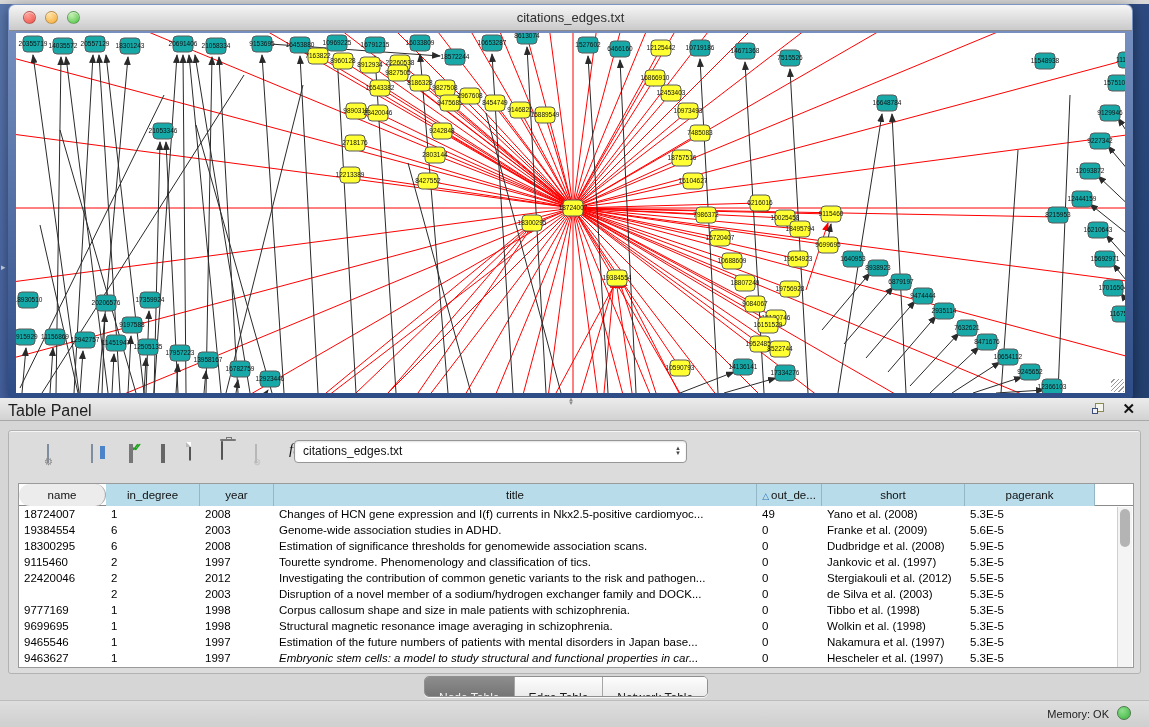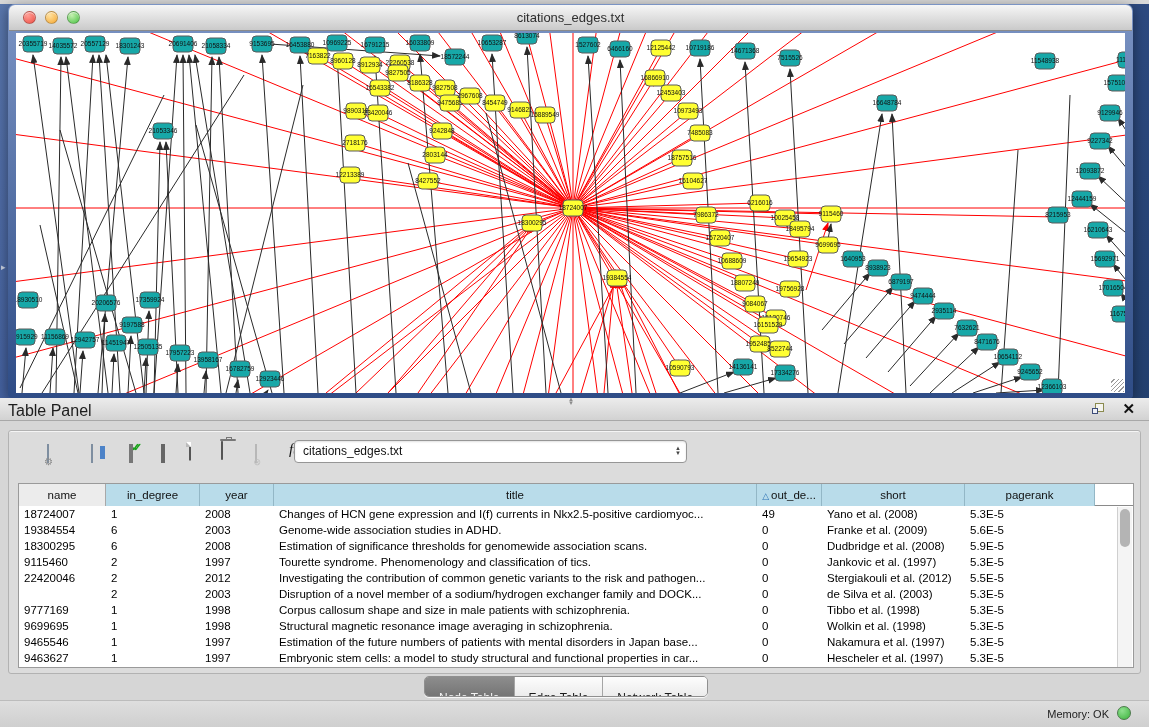--- a/index.html
+++ b/index.html
@@ -73,21 +73,21 @@
     border:1px solid #969696; border-radius:4px; font-size:12px; line-height:21px; padding-left:8px; color:#111;
     box-shadow:inset 0 1px 2px rgba(0,0,0,.12); }
   #combo .steppers { position:absolute; right:5px; top:1px; font-size:6px; line-height:5px; color:#444; text-align:center; padding-top:4px; }
 
   
   #dtable { position:absolute; left:9px; top:52px; width:1116px; height:185px;
     background:#fff; border:1px solid #9a9a9a; }
   #thead { display:flex; height:22px; border-bottom:1px solid #8a8a8a; background:#fff; }
   .hcell { height:22px; line-height:22px; text-align:center; font-size:11.5px; color:#111;
     border-right:1px solid #93b7c6; flex-shrink:0; overflow:hidden; white-space:nowrap; }
-  .hcell.gray { background:#ececec; border-right:1px solid #a8a8a8; }
+  .hcell.gray { background:#ececec; border-right:1px solid #a8a8a8;border-radius:11px; }
   .sort-tri { color:#2e74b5; font-size:9px; margin-right:2px; }
   #tbody { position:relative; height:161px; overflow:hidden; }
   .trow { display:flex; height:16px; line-height:16px; }
   .tcell { font-size:11.5px; color:#000; padding-left:5px; flex-shrink:0;
     overflow:hidden; white-space:nowrap; }
   #vscroll { position:absolute; right:1px; top:23px; width:15px; height:160px;
     background:#f4f4f4; border-left:1px solid #cfcfcf; }
   #vthumb { position:absolute; left:2px; top:2px; width:10px; height:38px; background:#b4b4b4; border-radius:6px; }
 
   
@@ -854,21 +854,21 @@
               <div class="tcell" style="width: 74px;">1997</div>
               <div class="tcell" style="width: 483px;">Estimation of the future numbers of patients with mental disorders in Japan base...</div>
               <div class="tcell" style="width: 65px;">0</div>
               <div class="tcell" style="width: 143px;">Nakamura et al. (1997)</div>
               <div class="tcell" style="width: 130px;">5.3E-5</div>
             </div>
             <div class="trow">
               <div class="tcell" style="width: 87px;">9463627</div>
               <div class="tcell" style="width: 94px;">1</div>
               <div class="tcell" style="width: 74px;">1997</div>
-              <div class="tcell" style="width: 483px;">Embryonic stem cells: a model to study structural and functional properties in car...</div>
+              <div class="tcell" style="width: 483px; font-style: italic;">Embryonic stem cells: a model to study structural and functional properties in car...</div>
               <div class="tcell" style="width: 65px;">0</div>
               <div class="tcell" style="width: 143px;">Hescheler et al. (1997)</div>
               <div class="tcell" style="width: 130px;">5.3E-5</div>
             </div>
           </div>
         <div id="vscroll">
           <div id="vthumb"></div>
         </div>
       </div>
     </div>

